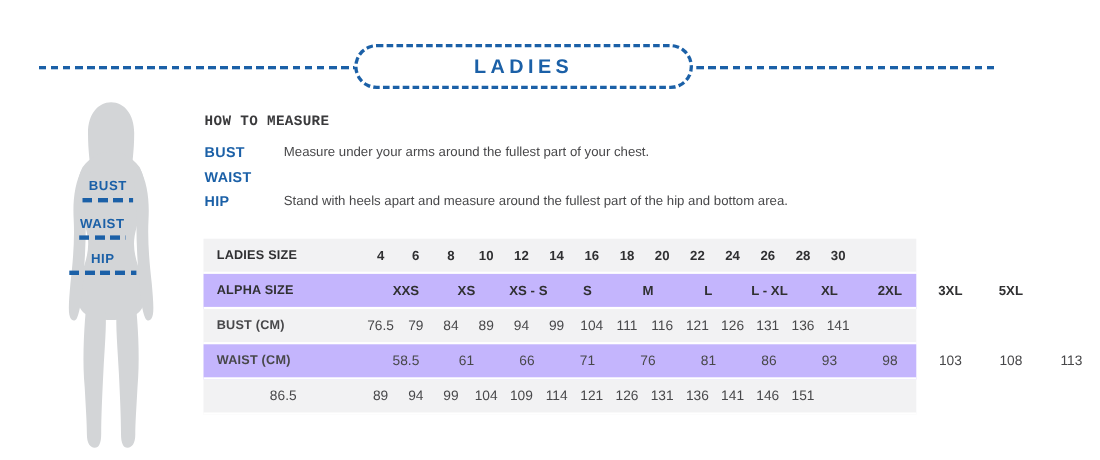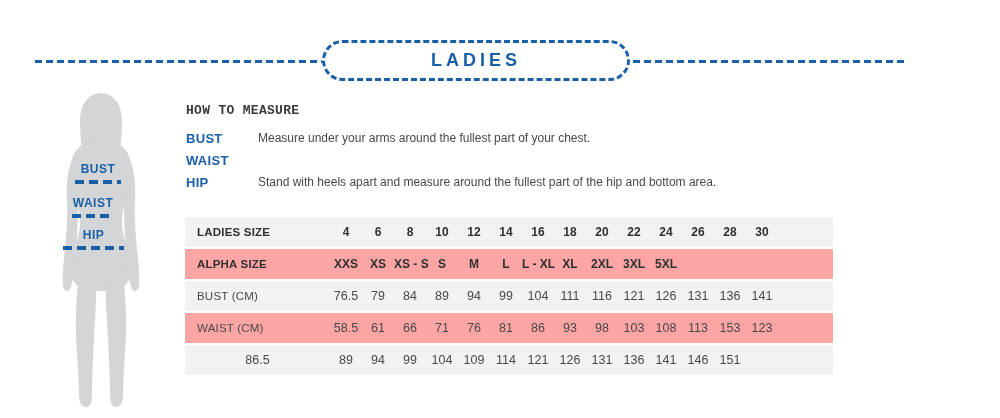--- a/index.html
+++ b/index.html
@@ -43,23 +43,23 @@
   .howto-row{display:flex;height:22px;align-items:center;}
   .howto-row .term{width:72px;flex:0 0 72px;color:var(--accent-blue);
     font-size:13px;font-weight:700;letter-spacing:.3px;}
   .howto-row .desc{color:var(--body-text);font-size:12px;white-space:nowrap;}
 
   
   .size-table{position:absolute;left:185px;top:217px;width:648px;}
   .trow{display:grid;grid-template-columns:145px repeat(14,32px) 1fr;
     height:32px;align-items:center;border-bottom:2px solid #fff;}
   .trow.stripe{background:var(--stripe-gray);}
-  .trow.plain{background:#fca5a5;}
+  .trow.plain{background:#c4b5fd;gap:23px;}
   .tcell{font-size:12.5px;color:var(--body-text);}
-  .tcell.label{padding-left:12px;font-size:11.5px;letter-spacing:.2px;white-space:nowrap;}
+  .tcell.label{padding-left:12px;font-size:11.5px;letter-spacing:.2px;white-space:nowrap;font-weight:bold;}
   .tcell.val{text-align:center;white-space:nowrap;}
   .trow.hdr .tcell{font-weight:700;color:#303032;font-size:12px;}
   .trow.hdr .tcell.label{font-size:11.5px;}
 </style>
 </head>
 <body>
 
 <div class="page">
 
   <div>

